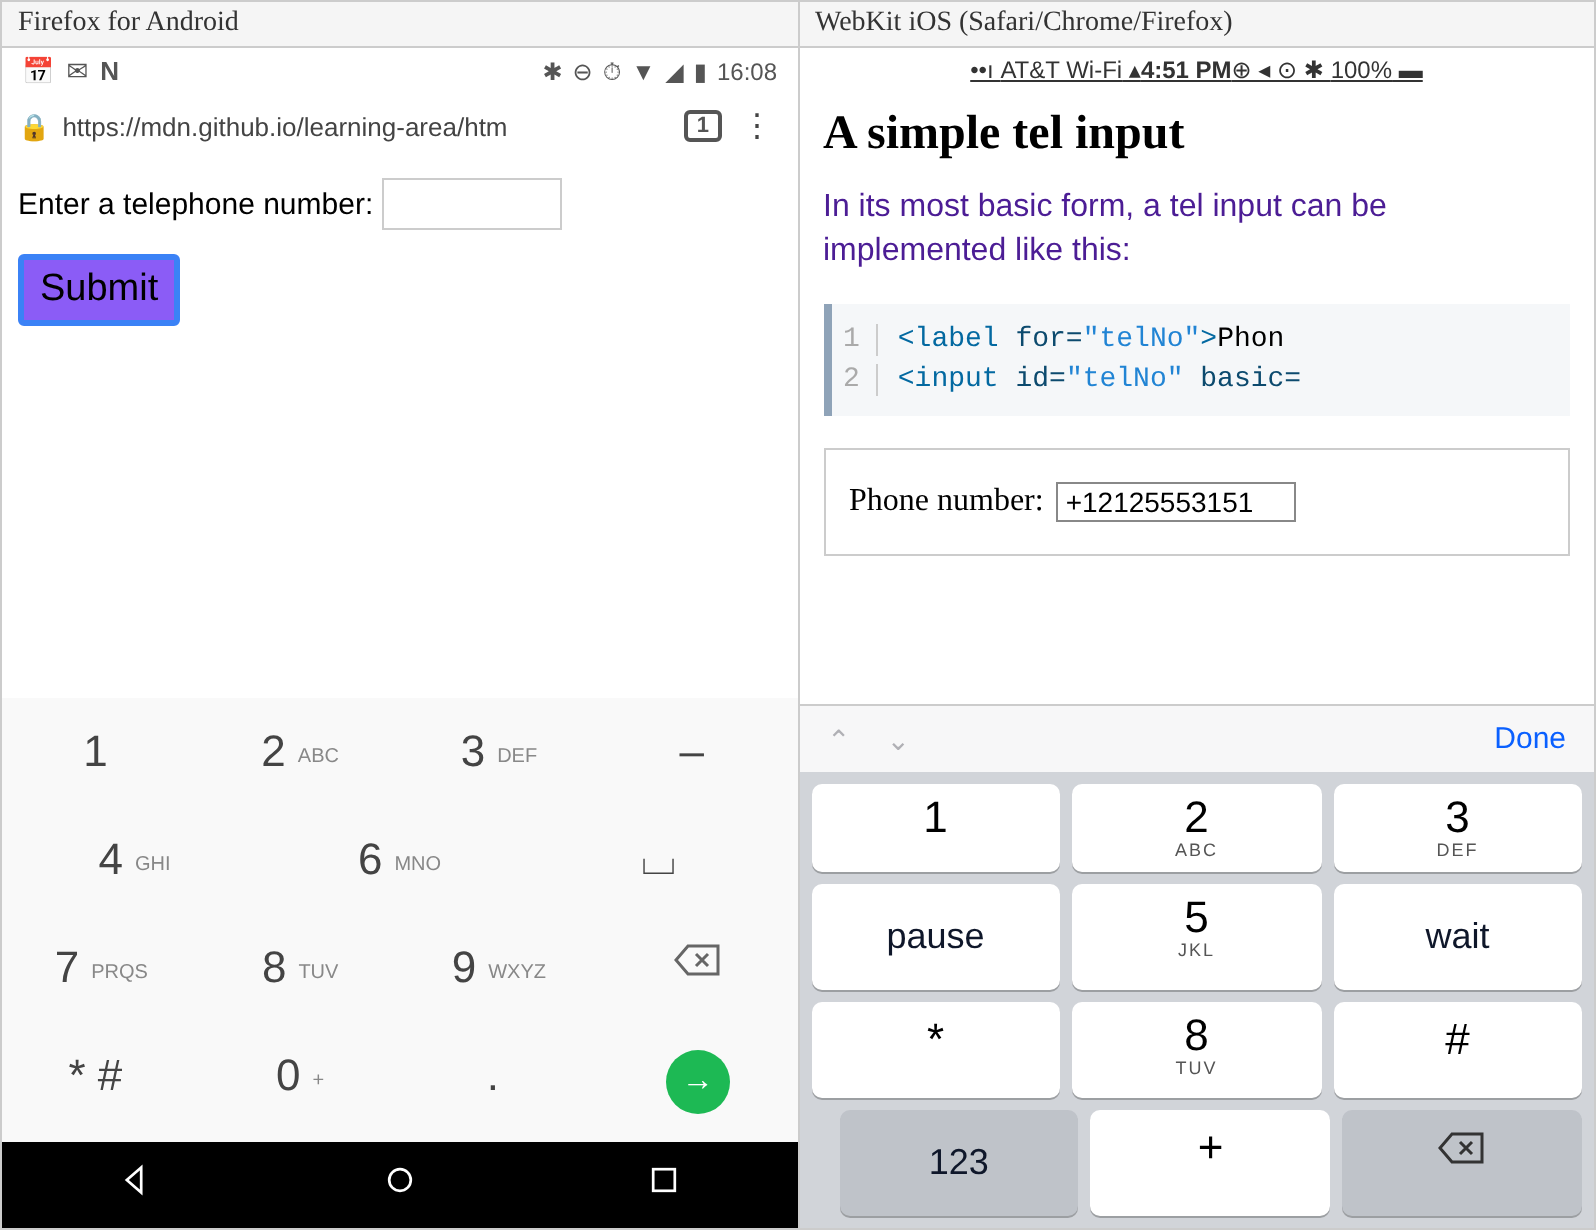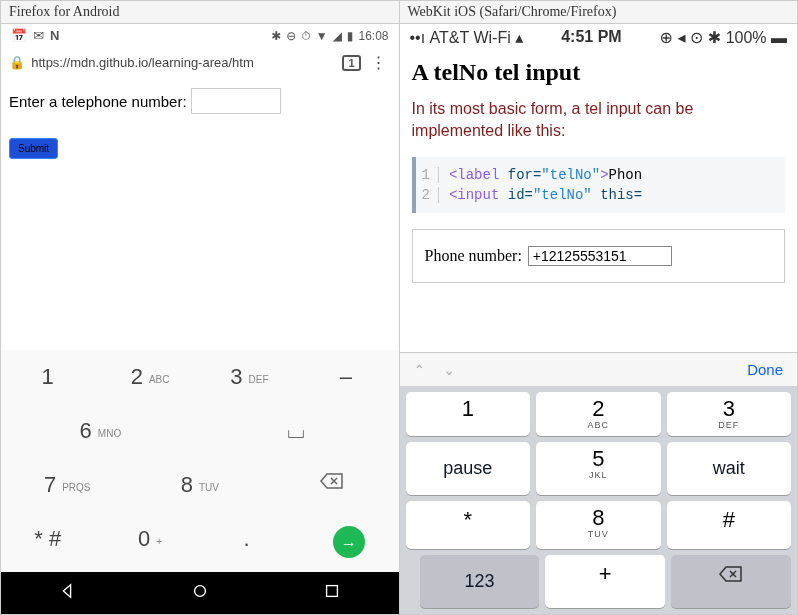--- a/index.html
+++ b/index.html
@@ -12,51 +12,51 @@
   
   .android-status { display: flex; justify-content: space-between; align-items: center; padding: 4px 10px; font-size: 12px; color: #555; }
   .android-status .left-icons { display: flex; gap: 6px; font-size: 13px; }
   .android-status .right-icons { display: flex; gap: 5px; align-items: center; }
   .android-url { display: flex; align-items: center; padding: 6px 8px; gap: 6px; font-size: 13px; color: #444; }
   .android-url .lock { color: #2e7d32; }
   .android-url .url { flex: 1; white-space: nowrap; overflow: hidden; text-overflow: ellipsis; }
   .android-url .tabcount { border: 2px solid #555; border-radius: 3px; padding: 0 4px; font-size: 11px; font-weight: bold; color: #555; }
   .android-url .menu { font-size: 16px; padding: 0 4px; }
   .android-body { padding: 10px 8px; flex: 1; }
-  .android-body .label-row { display: flex; align-items: center; gap: 4px; margin-bottom: 24px; font-size: 15px; }
+  .android-body .label-row { display: flex; align-items: center; gap: 4px; margin-bottom: 12px; font-size: 15px; }
   .android-body input[type=text] { border: 1px solid #ccc; padding: 4px; width: 90px; font-size: 14px; }
-  .android-body button { border: 1px solid #3b82f6; background: #1d4ed8; padding: 4px 8px; font-size: 10px; border-radius: 3px; }
+  .android-body button { border: 3px solid #3b82f6; background: #8b5cf6; padding: 4px 8px; font-size: 19px; border-radius: 3px; }
   .android-spacer { flex: 1; }
 
   .android-keypad { background: #f9f9f9; }
   .ak-row { display: flex; }
   .ak-key { flex: 1; text-align: center; padding: 14px 0; font-size: 18px; color: #444; position: relative; }
   .ak-key .digit { font-size: 22px; font-weight: 300; margin-right: 6px; }
   .ak-key .sub { font-size: 10px; color: #888; vertical-align: middle; }
   .ak-go { display: inline-flex; width: 32px; height: 32px; background: #1db954; border-radius: 50%; align-items: center; justify-content: center; color: #fff; font-size: 16px; }
   .ak-back svg { width: 24px; height: 18px; }
 
   .android-nav { background: #000; display: flex; justify-content: space-around; padding: 10px 0; }
   .android-nav .navbtn { color: #fff; font-size: 16px; }
   .android-nav svg { width: 18px; height: 18px; fill: none; stroke: #fff; stroke-width: 1.5; }
 
   
-  .ios-status { display: flex; justify-content: space-between; padding: 4px 10px; font-size: 16px; color: #333; }
+  .ios-status { display: flex; justify-content: center; padding: 4px 10px; font-size: 12px; color: #333; text-decoration: underline; }
   .ios-status .mid { font-weight: 600; }
   .ios-content { padding: 8px 12px; }
   .ios-content h1 { font-family: Georgia, serif; font-size: 24px; margin-bottom: 12px; }
-  .ios-content p { font-size: 16px; color: #7f1d1d; line-height: 1.4; margin-bottom: 14px; }
+  .ios-content p { font-size: 16px; color: #4c1d95; line-height: 1.4; margin-bottom: 14px; }
   .ios-code { border-left: 4px solid #8fa3b8; background: #f5f7f9; padding: 8px 6px; font-family: 'Courier New', monospace; font-size: 14px; margin-bottom: 16px; }
   .ios-code .line { display: flex; gap: 10px; padding: 2px 0; }
   .ios-code .ln { color: #aaa; border-right: 1px solid #ccc; padding-right: 8px; }
-  .tok-tag { color: #8b5cf6; }
+  .tok-tag { color: #0369a1; }
   .tok-attr { color: #0c4a6e; }
   .tok-str { color: #2184d4; }
   .ios-form { border: 1px solid #ccc; padding: 16px 12px; font-family: Georgia, serif; font-size: 16px; display: flex; align-items: center; gap: 6px; }
-  .ios-form input { border: 1px solid #888; padding: 1px 4px; font-size: 14px; width: 144px; font-family: Arial, sans-serif; }
+  .ios-form input { border: 1px solid #888; padding: 1px 4px; font-size: 14px; width: 120px; font-family: Arial, sans-serif; }
 
   .ios-spacer { flex: 1; }
   .ios-accessory { display: flex; justify-content: space-between; align-items: center; padding: 8px 14px; background: #f7f7f8; border-top: 1px solid #ccc; }
   .ios-accessory .arrows { display: flex; gap: 18px; color: #b0b0b5; font-size: 14px; }
   .ios-accessory .done { color: #0a60ff; font-size: 15px; font-weight: 500; }
 
   .ios-keypad { background: #d1d4d9; padding: 6px; }
   .ik-row { display: flex; gap: 6px; margin-bottom: 6px; }
   .ik-row:last-child { margin-bottom: 0; padding-left: 14px; }
   .ik-key { flex: 1; background: #fff; border-radius: 5px; text-align: center; padding: 6px 0; box-shadow: 0 1px 0 rgba(0,0,0,0.25); }
@@ -111,26 +111,28 @@
     <div class="android-spacer"></div>
 
     <div class="android-keypad">
       <div class="ak-row">
         <div class="ak-key"><span class="digit">1</span><span class="sub"></span></div>
         <div class="ak-key"><span class="digit">2</span><span class="sub">ABC</span></div>
         <div class="ak-key"><span class="digit">3</span><span class="sub">DEF</span></div>
         <div class="ak-key"><span class="digit">–</span></div>
       </div>
       <div class="ak-row">
+        <div class="ak-key"><span class="digit">4</span><span class="sub">GHI</span></div>
         <div class="ak-key"><span class="digit">6</span><span class="sub">MNO</span></div>
         <div class="ak-key"><span class="digit">⌴</span></div>
       </div>
       <div class="ak-row">
         <div class="ak-key"><span class="digit">7</span><span class="sub">PRQS</span></div>
         <div class="ak-key"><span class="digit">8</span><span class="sub">TUV</span></div>
+        <div class="ak-key"><span class="digit">9</span><span class="sub">WXYZ</span></div>
         <div class="ak-key ak-back">
           <svg viewBox="0 0 24 18">
               <path d="M7 2 L22 2 L22 16 L7 16 L1 9 Z" fill="none" stroke="#666" stroke-width="1.5"></path>
               <path d="M11 6 L17 12 M17 6 L11 12" stroke="#666" stroke-width="1.5"></path>
             </svg>
         </div>
       </div>
       <div class="ak-row">
         <div class="ak-key"><span class="digit">* #</span></div>
         <div class="ak-key"><span class="digit">0</span><span class="sub">+</span></div>
@@ -155,31 +157,31 @@
   <div class="pane">
     <div class="pane-title">WebKit iOS (Safari/Chrome/Firefox)</div>
 
     <div class="ios-status">
       <span>••ı&nbsp;<span>AT&amp;T Wi-Fi</span>&nbsp;▴</span>
       <span class="mid">4:51 PM</span>
       <span>⊕ ◂ ⊙ ✱ <span>100%</span> ▬</span>
     </div>
 
     <div class="ios-content">
-      <h1>A telNo tel input</h1>
+      <h1>A simple tel input</h1>
       <p>In its most basic form, a tel input can be implemented like this:</p>
 
       <div class="ios-code">
         <div class="line">
           <span class="ln">1</span>
           <span><span class="tok-tag">&lt;label</span><span class="tok-attr"> for=</span><span class="tok-str">"telNo"</span><span class="tok-tag">&gt;</span><span>Phon</span></span>
         </div>
         <div class="line">
           <span class="ln">2</span>
-          <span><span class="tok-tag">&lt;input</span><span class="tok-attr"> id=</span><span class="tok-str">"telNo"</span><span class="tok-attr">  this=</span></span>
+          <span><span class="tok-tag">&lt;input</span><span class="tok-attr"> id=</span><span class="tok-str">"telNo"</span><span class="tok-attr">  basic=</span></span>
         </div>
       </div>
 
       <div class="ios-form">
         <span>Phone number:</span>
         <input type="text" value="+12125553151" style="">
       </div>
     </div>
 
     <div class="ios-spacer"></div>

